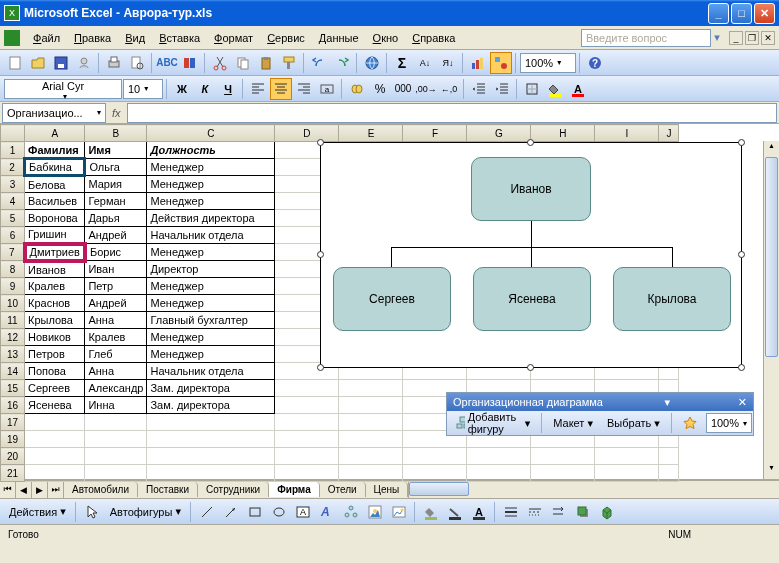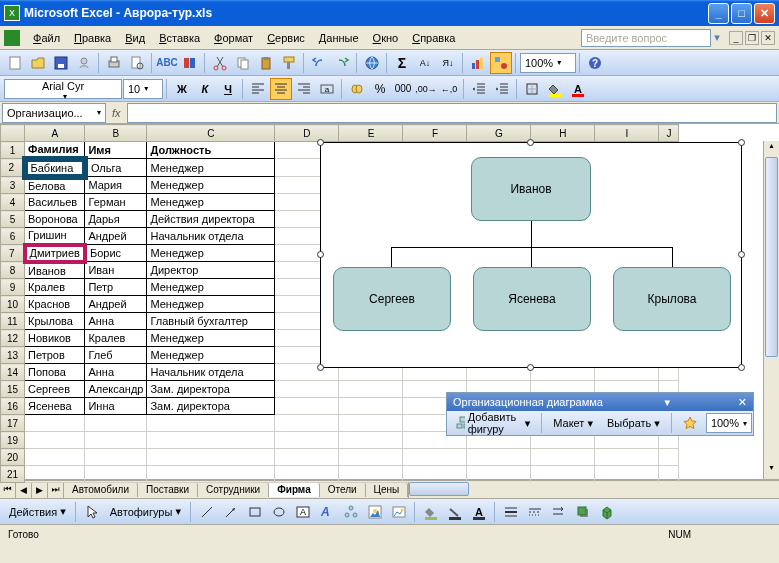--- a/index.html
+++ b/index.html
@@ -334,32 +334,32 @@
           <th class="col-F">F</th>
           <th class="col-G">G</th>
           <th class="col-H">H</th>
           <th class="col-I">I</th>
           <th class="col-J">J</th>
         </tr>
         <tr>
           <th class="rowh">1</th>
           <td class="col-A hdr" style="border:1px solid #000;">Фамилия</td>
           <td class="col-B hdr" style="border:1px solid #000;">Имя</td>
-          <td class="col-C hdr" style="border:1px solid #000;">Должность</td>
+          <td class="col-C hdr" style="border:1px solid #000;font-style:italic;">Должность</td>
           <td class="col-D " style=""></td>
           <td class="col-E " style=""></td>
           <td class="col-F " style=""></td>
           <td class="col-G " style=""></td>
           <td class="col-H " style=""></td>
           <td class="col-I " style=""></td>
           <td class="col-J " style=""></td>
         </tr>
         <tr>
           <th class="rowh">2</th>
-          <td class="col-A " style="border:6px solid #0c4a6e;">Бабкина</td>
+          <td class="col-A " style="border:3px solid #0c4a6e;">Бабкина</td>
           <td class="col-B " style="border:1px solid #000;">Ольга</td>
           <td class="col-C " style="border:1px solid #000;">Менеджер</td>
           <td class="col-D " style=""></td>
           <td class="col-E " style=""></td>
           <td class="col-F " style=""></td>
           <td class="col-G " style=""></td>
           <td class="col-H " style=""></td>
           <td class="col-I " style=""></td>
           <td class="col-J " style=""></td>
         </tr>

